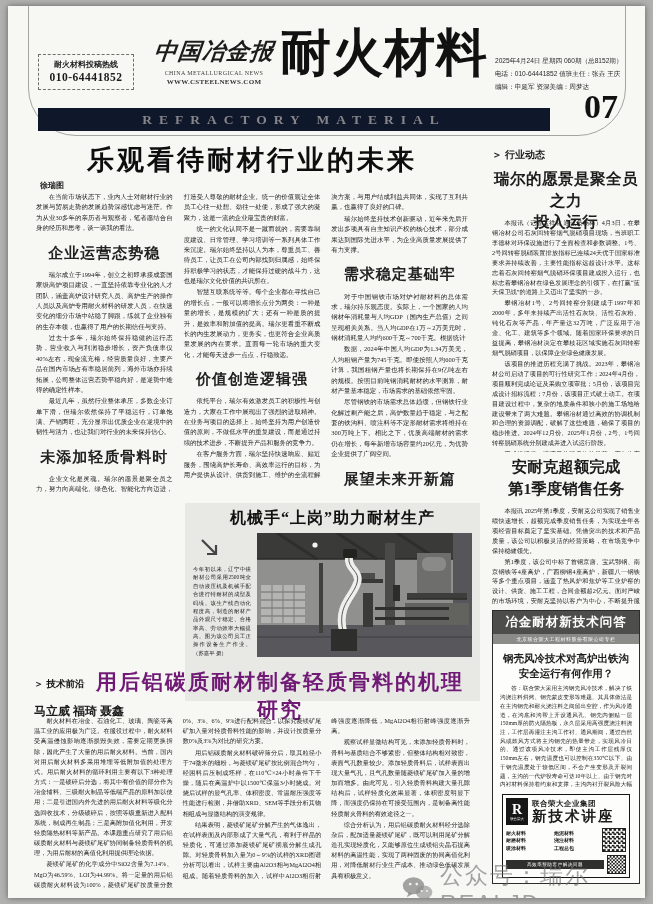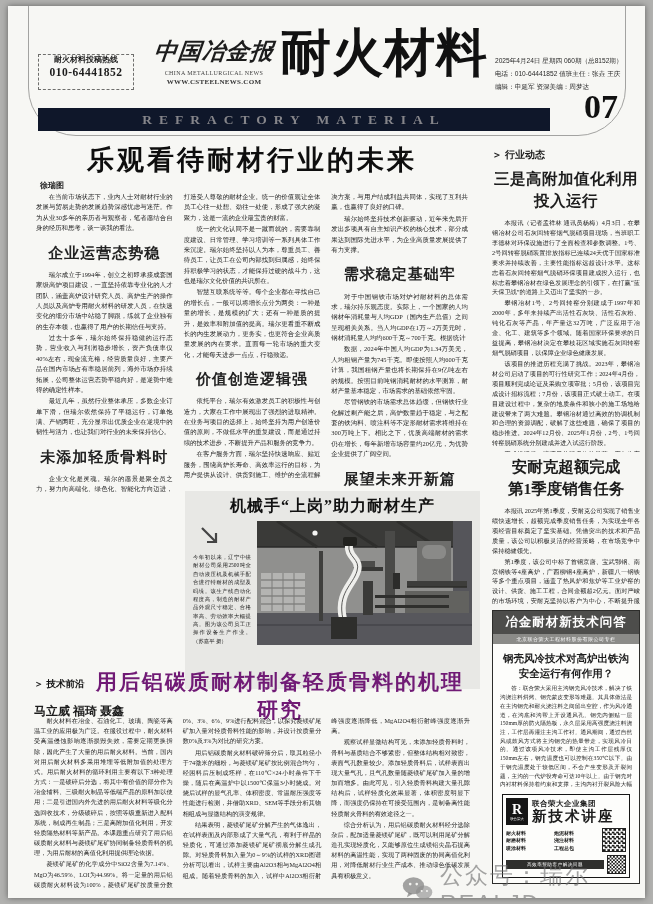--- a/index.html
+++ b/index.html
@@ -15,21 +15,21 @@
     box-shadow:0 0 6px rgba(0,0,0,.45);
   }
   
   .head-frame{
     position:absolute;left:20px;top:-52px;width:596px;height:180px;
     border:1.5px solid #a3a3a1;border-radius:48px;pointer-events:none;
   }
   .hotline{
     position:absolute;left:30px;top:48px;width:94px;height:34px;
     border:1.5px dashed #6e6e6c;display:flex;flex-direction:column;
-    align-items:center;line-height:1.25;
+    align-items:center;justify-content:center;line-height:1.25;
   }
   .hotline .l1{font-size:8px;font-weight:bold;}
   .hotline .l2{font-size:11.5px;font-weight:bold;letter-spacing:.5px;}
   .brand{position:absolute;left:130px;top:30px;width:152px;text-align:center;}
   .brand .cn{font-size:23px;font-weight:900;font-style:italic;transform:skewX(-6deg);letter-spacing:1px;}
   .brand .en{font-size:6px;color:#444;letter-spacing:.4px;margin-top:3px;}
   .brand .url{font-size:7px;font-weight:bold;color:#333;margin-top:2px;letter-spacing:.3px;}
   .bigtitle{
     position:absolute;left:272px;top:22px;width:230px;
     font-size:51px;font-weight:900;letter-spacing:1px;line-height:1;
@@ -47,21 +47,21 @@
     font-size:27px;font-weight:900;letter-spacing:3px;color:#0e0e0e;}
   .lead-by{position:absolute;left:32px;top:174px;font-size:8px;font-weight:bold;color:#222;}
   .lead-cols{
     position:absolute;left:28px;top:186px;width:432px;height:304px;
     column-count:3;column-gap:11px;overflow:hidden;
     font-size:6.4px;line-height:1.62;text-align:justify;color:#222;
   }
   .blk-p{text-indent:2em;margin:0 0 1px 0;}
   .blk-h{font-weight:bold;text-align:center;font-size:15px;margin:7px 0 5px;break-inside:avoid;letter-spacing:1px;}
   
-  .photo-block{position:absolute;left:177px;top:485px;width:295px;height:198px;background:#e8e8e5;}
+  .photo-block{position:absolute;left:177px;top:497px;width:295px;height:198px;background:#e8e8e5;}
   .photo-hl{position:absolute;left:0;top:5px;width:100%;text-align:center;
     font-size:16px;font-weight:900;letter-spacing:1px;color:#111;}
   .photo-arrow{position:absolute;left:14px;top:34px;width:22px;height:22px;}
   .photo-cap{position:absolute;left:8px;top:62px;width:58px;height:94px;overflow:hidden;
     font-size:5.4px;line-height:1.55;text-align:justify;color:#222;}
   .photo-img{position:absolute;left:72px;top:30px;width:215px;height:124px;background:#8e8e8c;}
   
   .tech-label{position:absolute;left:26px;top:672px;font-size:9.5px;font-weight:bold;color:#111;font-family:"Liberation Sans",sans-serif;}
   .tech-hl{position:absolute;left:80px;top:662px;width:384px;text-align:center;
     font-size:21px;font-weight:900;letter-spacing:2px;color:#701a75;}
@@ -214,21 +214,21 @@
       <div class="blk-p">耐火材料在冶金、石油化工、玻璃、陶瓷等高温工业的应用极为广泛。在服役过程中，耐火材料受高温侵蚀影响逐渐损毁失效，需要定期更换拆除，因此产生了大量的用后耐火材料。当前，国内对用后耐火材料多采用堆埋等低附加值的处理方式。用后耐火材料的循环利用主要有以下3种处理方式：一是破碎后分选，将其中有价值的部分作为冶金辅料、三级耐火制品等低端产品的原料加以使用；二是引进国内外先进的用后耐火材料等级化分选回收技术，分级破碎后，按照等级重新进入配料系统，制成再生制品；三是高附加值化利用，开发轻质隔热材料等新产品。本课题重点研究了用后铝碳质耐火材料与菱镁矿尾矿协同制备轻质骨料的机理，为用后耐材的高值化利用提供理论依据。</div>
       <div class="blk-p">菱镁矿尾矿的化学成分中SiO2含量为7.14%、MgO为46.59%、LOI为44.99%。将一定量的用后铝碳质耐火材料设为100%，菱镁矿尾矿按质量分数0%、3%、6%、9%进行配料混合，以探究菱镁矿尾矿加入量对轻质骨料性能的影响，并设计按质量分数0%及3%为对比的研究方案。</div>
       <div class="blk-p">用后铝碳质耐火材料破碎筛分后，取其粒径小于74微米的细粉，与菱镁矿尾矿按比例混合均匀，经困料后压制成坯样，在110℃×24小时条件下干燥，随后在高温炉中以1500℃保温3小时烧成。对烧后试样的显气孔率、体积密度、常温耐压强度等性能进行检测，并借助XRD、SEM等手段分析其物相组成与显微结构的演变规律。</div>
       <div class="blk-p">结果表明，菱镁矿尾矿分解产生的气体逸出，在试样表面及内部形成了大量气孔，有利于样品的轻质化，可通过添加菱镁矿尾矿彻底分解生成孔隙。对轻质骨料加入量为0～9%的试样的XRD图谱分析可以看出，试样主要由Al2O3相与MgAl2O4相组成。随着轻质骨料的加入，试样中Al2O3相衍射峰强度逐渐降低，MgAl2O4相衍射峰强度逐渐升高。</div>
       <div class="blk-p">观察试样显微结构可见，未添加轻质骨料时，骨料与基质结合不够紧密，但整体结构相对致密，表面气孔数量较少。添加轻质骨料后，试样表面出现大量气孔，且气孔数量随菱镁矿尾矿加入量的增加而增多。由此可见，引入轻质骨料构建大量孔隙结构后，试样轻质化效果显著，体积密度明显下降，而强度仍保持在可接受范围内，是制备高性能轻质耐火骨料的有效途径之一。</div>
       <div class="blk-p">综合分析认为，用后铝碳质耐火材料经分选除杂后，配加适量菱镁矿尾矿，既可以利用尾矿分解造孔实现轻质化，又能够原位生成镁铝尖晶石提高材料的高温性能，实现了两种固废的协同高值化利用，对降低耐材行业生产成本、推动绿色低碳发展具有积极意义。</div>
     </div>
 
   <div class="side-label"><span class="marker">＞</span><span>行业动态</span></div>
   <div class="side-h1">
-    <div>三是高附加值化利用</div>
+    <div>瑞尔的愿景是聚全员之力</div>
     <div>投入运行</div>
   </div>
   <div class="side-b1">
       <div class="blk-p">本报讯（记者孟祥林 通讯员杨梅）4月3日，在攀钢冶材公司石灰回转窑烟气脱硝项目现场，当班职工李德林对环保设施进行了全面检查和参数调整。1号、2号回转窑脱硝装置排放指标已连续24天优于国家标准要求并持续改善，主要性能指标远超设计水平。这标志着石灰回转窑烟气脱硝环保项目建成投入运行，也标志着攀钢冶材在绿色发展理念的引领下，在打赢“蓝天保卫战”的道路上又迈出了坚实的一步。</div>
       <div class="blk-p">攀钢冶材1号、2号回转窑分别建成于1997年和2000年，多年来持续产出活性石灰块、活性石灰粉、钝化石灰等产品，年产量达32万吨，广泛应用于冶金、化工、建筑等多个领域。随着国家环保要求的日益提高，攀钢冶材决定在攀枝花区域实施石灰回转窑烟气脱硝项目，以保障企业绿色健康发展。</div>
       <div class="blk-p">该项目的推进历程充满了挑战。2023年，攀钢冶材公司启动了项目的可行性研究工作；2024年4月份，项目顺利完成论证及采购立项审批；5月份，该项目完成设计招标流程；7月份，该项目正式破土动工。在项目建设过程中，复杂的地质条件和狭小的施工场地给建设带来了两大难题。攀钢冶材通过高效的协调机制和合理的资源调配，破解了这些难题，确保了项目的稳步推进。2024年12月份、2025年1月份，2号、1号回转窑脱硝系统分别建成并进入试运行阶段。</div>
       <div class="blk-p">正式投运后，该项目的环保效益显著。石灰生产过程中产生的氮氧化物排放大幅减少，周边大气环境质量得到进一步改善。攀钢冶材石灰厂相关负责人表示：“下一步，我们将持续优化回转窑脱硝系统的运行参数，优化设备操作维护体系，力求实现设备运行效能的最优化，为环保事业贡献更多力量。”</div>
     </div>
   <div class="side-h2">
     <div>安耐克超额完成</div>

